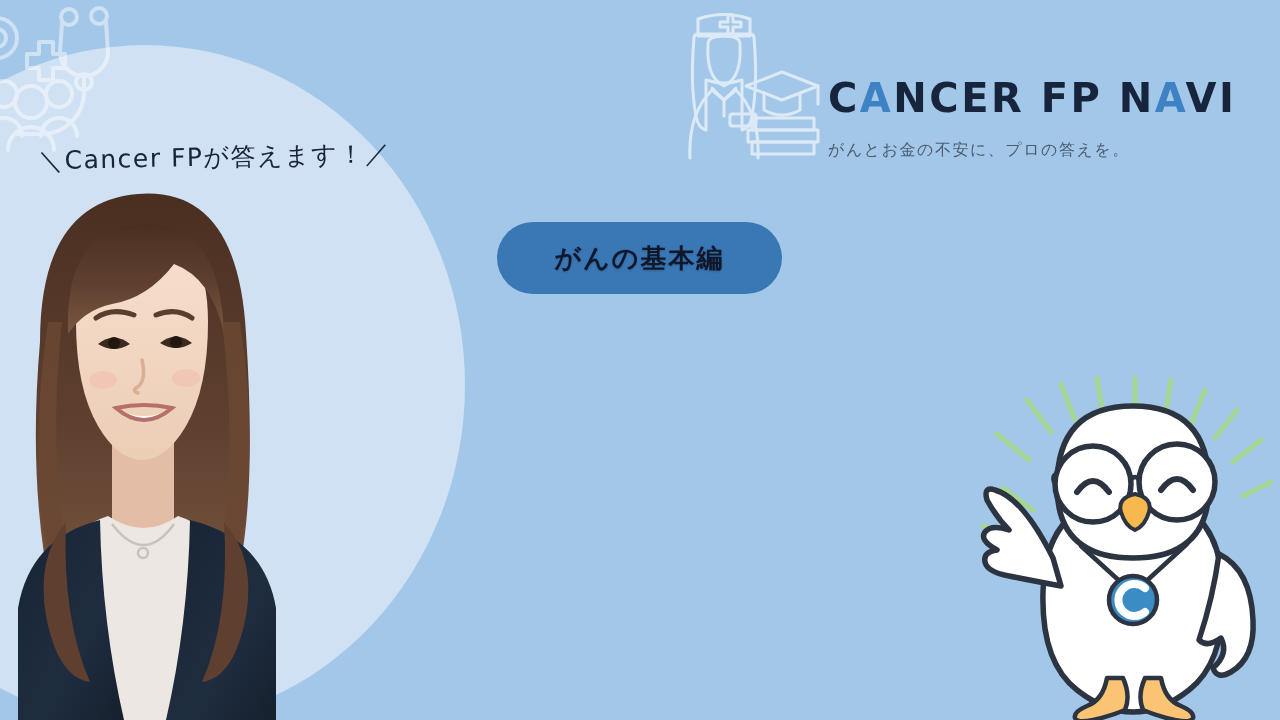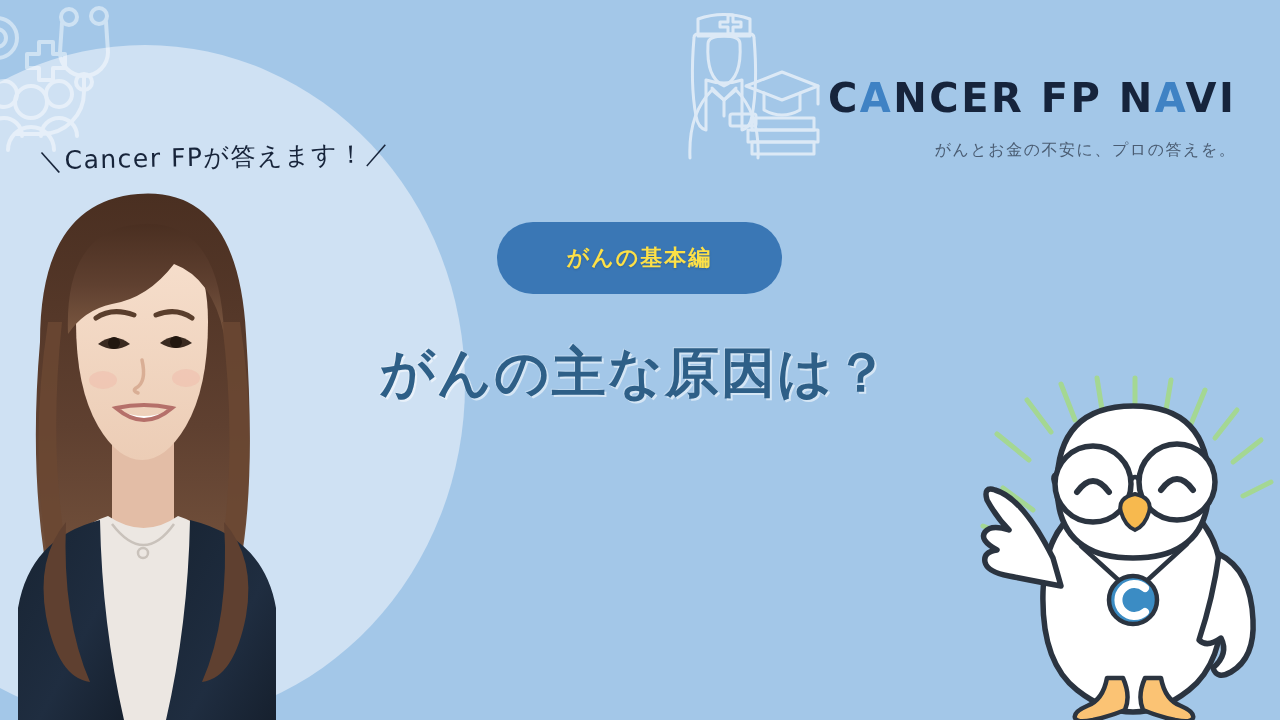--- a/index.html
+++ b/index.html
@@ -60,21 +60,21 @@
     align-items:flex-start;
   }
   .brand-mark {
     width:168px; height:155px;
     flex:0 0 auto;
     opacity:.62;
   }
   .brand-text {
     flex:1 1 auto;
     padding-top:72px;
-    text-align:right;
+    text-align:left;
   }
   .brand-title {
     font-family:"DejaVu Sans", sans-serif;
     font-size:40px;
     font-weight:bold;
     letter-spacing:2.5px;
     line-height:1;
     color:#16243c;
     white-space:nowrap;
   }
@@ -92,24 +92,24 @@
     position:absolute;
     left:497px; top:222px;
     width:285px; height:72px;
     border-radius:36px;
     background:#3a77b5;
     display:flex;
     align-items:center;
     justify-content:center;
   }
   .badge-label {
-    font-size:22px;
+    font-size:26px;
     font-weight:bold;
     letter-spacing:2px;
-    color:#fde047;
+    color:#0f172a;
     text-shadow:0 1px 2px rgba(20,45,80,.28);
   }
 
   
   .headline {
     position:absolute;
     left:255px; top:338px;
     width:760px;
     text-align:center;
     font-size:54px;
@@ -279,21 +279,20 @@
       </div>
       <div class="brand-tagline">がんとお金の不安に、プロの答えを。</div>
     </div>
   </div>
 
   <div class="badge">
     <span class="badge-label">がんの基本編</span>
   </div>
 
   <div class="headline">
-    <span class="headline-line">がんの主な原因は？</span>
   </div>
 
   <div class="mascot">
     <svg viewBox="0 0 305 342" width="305" height="342" aria-hidden="true">
 
       <g stroke="#a5d98a" stroke-width="5" stroke-linecap="round" opacity=".9">
         <line x1="28" y1="110" x2="58" y2="132"></line>
         <line x1="22" y1="56" x2="54" y2="82"></line>
         <line x1="52" y1="22" x2="76" y2="54"></line>
         <line x1="86" y1="6" x2="100" y2="42"></line>

